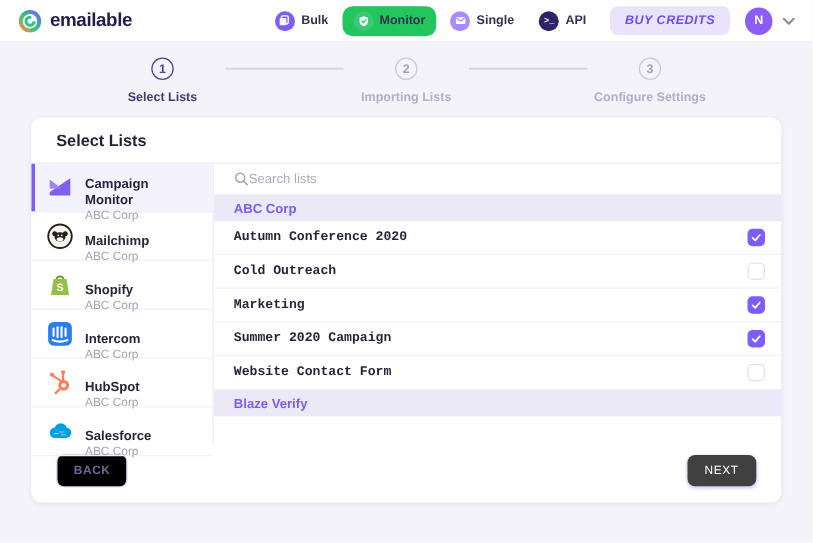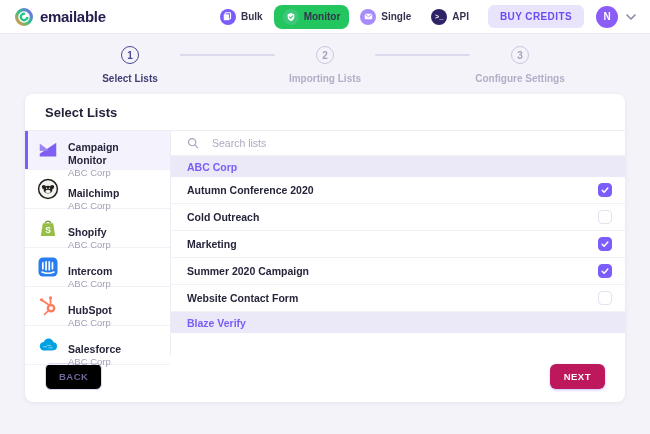--- a/index.html
+++ b/index.html
@@ -30,20 +30,21 @@
   .ic-bulk { background:#7C5CFA; }
   .ic-monitor { background:#3BC878; }
   .ic-single { background:#A78BFA; }
   .ic-api { background:#2F2368; }
   .api-glyph { color:#fff; font-family:"Liberation Mono", monospace; font-size:7px; font-weight:700; }
   .buy-credits {
     margin-left:8px; background:#E9E4FC; color:#6C4CF1;
     font-size:10px; font-weight:800; letter-spacing:0.4px;
     padding:6px 12px; border-radius:6px; border:none; cursor:pointer;
     font-family:"Liberation Sans", sans-serif;
+    font-style:italic;
   }
   .avatar {
     width:22px; height:22px; border-radius:50%; background:#8B5CF6;
     color:#fff; font-size:10px; font-weight:700;
     display:flex; align-items:center; justify-content:center; margin-left:10px; cursor:pointer;
   }
   .chev { margin-left:6px; cursor:pointer; display:flex; align-items:center; }
 
   
   .stepper { display:flex; align-items:flex-start; padding:12px 80px 0; height:60px; }
@@ -77,55 +78,55 @@
   .side-item.active::before {
     content:""; position:absolute; left:0; top:0; bottom:0; width:3px; background:#7C5CFA;
   }
   .side-icon { width:22px; height:22px; flex:0 0 22px; display:flex; align-items:center; justify-content:center; }
   .side-text { display:flex; flex-direction:column; gap:1px; }
   .side-name { font-size:10.5px; font-weight:700; color:#26263B; line-height:1.2;margin-top:20px; }
   .side-sub { font-size:9.5px; color:#A2A1B5; line-height:1.2; }
 
   
   .listpane { flex:1; display:flex; flex-direction:column; overflow:hidden; }
-  .search-row { height:25px; flex:0 0 25px; display:flex; align-items:center; gap:13px; padding:0 16px; border-bottom:1px solid #F2F1F8; }
+  .search-row { height:25px; flex:0 0 25px; display:flex; align-items:center; gap:0; padding:0 16px; border-bottom:1px solid #F2F1F8; }
   .search-input {
     border:none; outline:none; flex:1; font-size:10.5px; color:#26263B;
     font-family:"Liberation Sans", sans-serif;
   }
   .search-input::placeholder { color:#ABAABF; }
   .group-header {
     height:21px; flex:0 0 21px; background:#EBE9F7; color:#7B5CF5;
     font-size:10.5px; font-weight:700; display:flex; align-items:center; padding:0 16px;
   }
   .list-row {
     height:27px; flex:0 0 27px; display:flex; align-items:center;
     padding:0 13px 0 16px; border-bottom:1px solid #F2F1F8;
-    font-size:10.5px; font-weight:700; color:#26263B; cursor:pointer;
+    font-size:10.5px; font-weight:700; color:#26263B; cursor:pointer;font-family:Liberation Mono, monospace;
   }
   .checkbox {
     margin-left:auto; width:14px; height:14px; border-radius:4px;
     border:1px solid #E3E1EF; background:#fff; cursor:pointer;
     display:flex; align-items:center; justify-content:center;
   }
   .checkbox svg { display:none; }
   .checkbox.checked { background:#7C5CFA; border-color:#7C5CFA; }
   .checkbox.checked svg { display:block; }
 
   
   .card-footer { display:flex; align-items:center; justify-content:space-between; padding:8px 20px 12px; }
   .btn-back {
     background:#000000; border:1px solid #DDD9F2; color:#6B689A;
     font-size:9.5px; font-weight:700; letter-spacing:0.5px;
     padding:7px 13px; border-radius:6px; cursor:pointer;
     font-family:"Liberation Sans", sans-serif;
   }
   .btn-next {
-    background:#be185d; border:none; color:#fff;
-    font-size:9.5px; font-weight:700; letter-spacing:0.5px;
+    background:#404040; border:none; color:#fff;
+    font-size:9.5px; font-weight:400; letter-spacing:0.5px;
     padding:7px 14px; border-radius:6px; cursor:pointer;
     box-shadow:0 1px 3px rgba(124,92,250,0.4);
     font-family:"Liberation Sans", sans-serif;
   }
 </style>
 </head>
 <body>
 
 <div class="header">
   <div class="logo">

